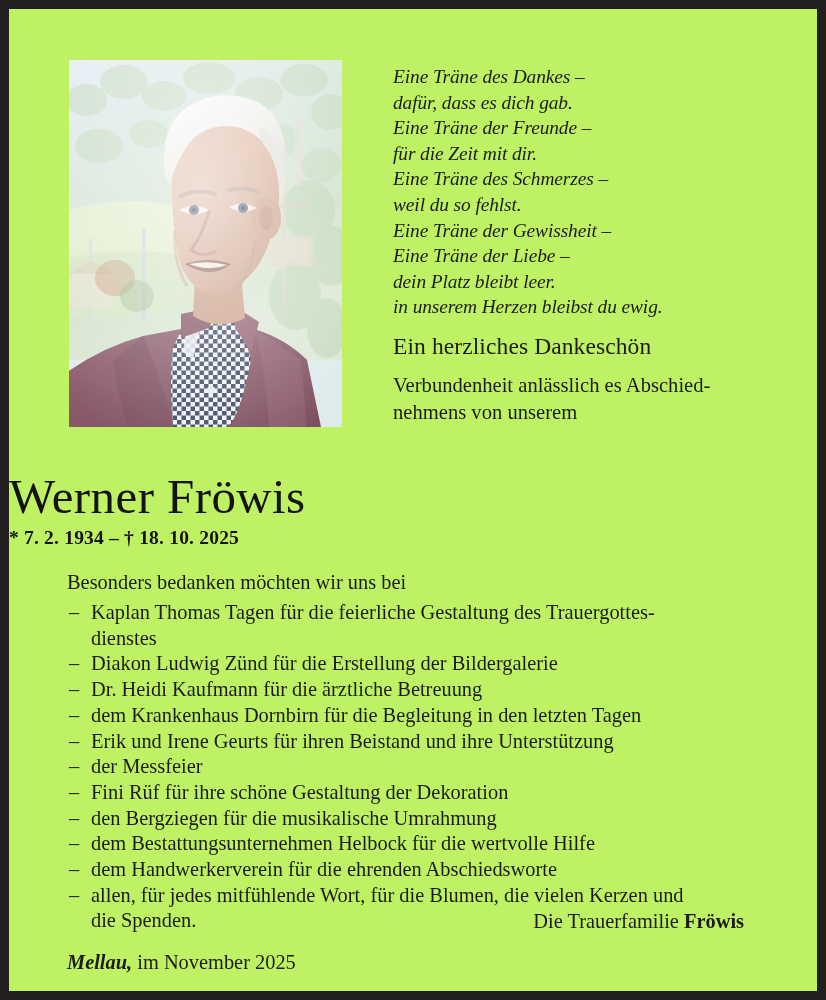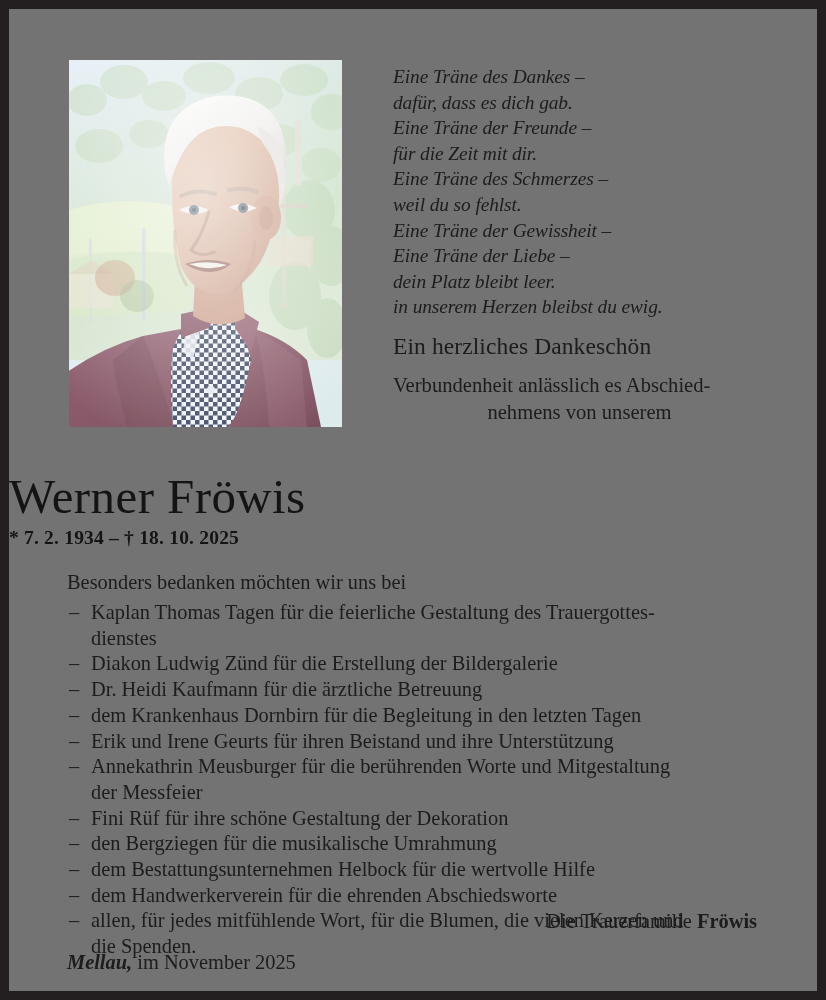--- a/index.html
+++ b/index.html
@@ -4,21 +4,21 @@
 <style>
   html, body {
     margin: 0;
     padding: 0;
     background: #ffffff;
   }
   #page {
     position: relative;
     width: 826px;
     height: 1000px;
-    background: #737373;
+    background: #bef264;
     box-sizing: border-box;
     border: 9px solid #231f20;
     overflow: hidden;
     font-family: "Liberation Serif", "DejaVu Serif", serif;
     color: #1a1a1a;
   }
 
   
   #photo {
     position: absolute;
@@ -62,21 +62,21 @@
     position: absolute;
     left: 384px;
     top: 363px;
     width: 373px;
     font-size: 20.6px;
     line-height: 26.5px;
     text-align: justify;
     color: #1c1c1c;
     hyphens: manual;
   }
-  #thanks-body .lastline { text-align: center; }
+  #thanks-body .lastline { text-align: left; }
 
   
   #name {
     position: absolute;
     left: 0;
     right: 0;
     top: 461px;
     font-size: 49px;
     line-height: 54px;
     font-weight: 400;
@@ -128,21 +128,21 @@
   }
   #thanks-list .li.just .txt {
     display: block;
     text-align: justify;
   }
   #thanks-list .li .txt { display: block; }
 
   
   #signature {
     position: absolute;
-    right: 60px;
+    right: 73px;
     top: 899px;
     font-size: 20.4px;
     line-height: 26px;
     color: #1c1c1c;
   }
   #signature b { font-weight: 700; }
 
   
   #placedate {
     position: absolute;
@@ -329,21 +329,20 @@
       <span class="txt">dem Krankenhaus Dornbirn für die Begleitung in den letzten Tagen</span>
     </div>
 
     <div class="li">
       <span class="dash">–</span>
       <span class="txt">Erik und Irene Geurts für ihren Beistand und ihre Unterstützung</span>
     </div>
 
     <div class="li just">
       <span class="dash">–</span>
-      <span class="txt">Annekathrin Meusburger für die berührenden Worte und Mitgestaltung</span>
       <span class="txt">der Messfeier</span>
     </div>
 
     <div class="li">
       <span class="dash">–</span>
       <span class="txt">Fini Rüf für ihre schöne Gestaltung der Dekoration</span>
     </div>
 
     <div class="li">
       <span class="dash">–</span>

